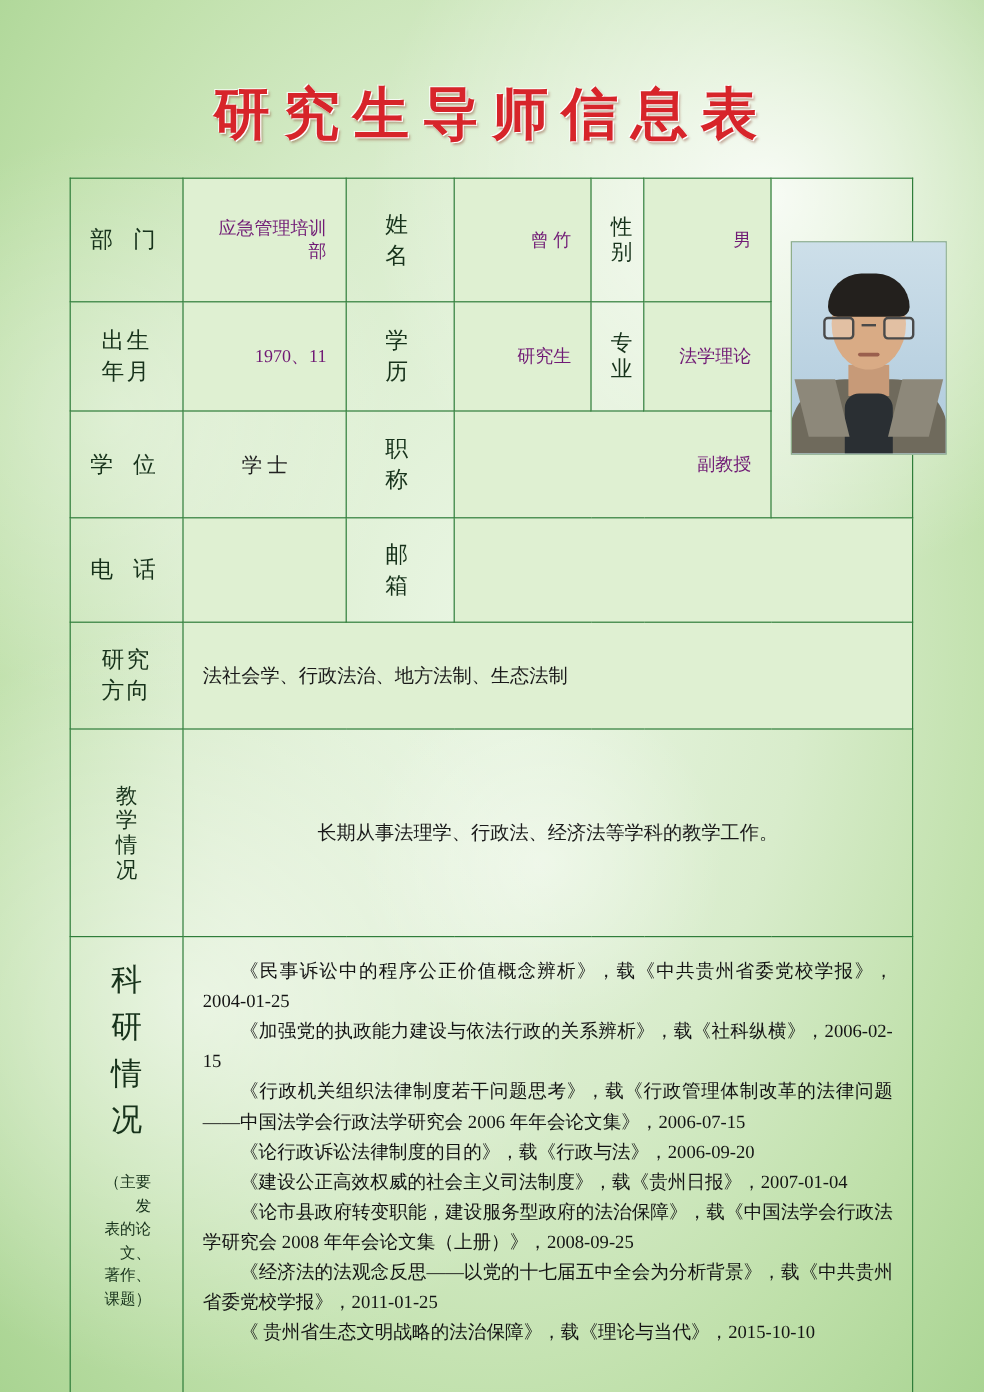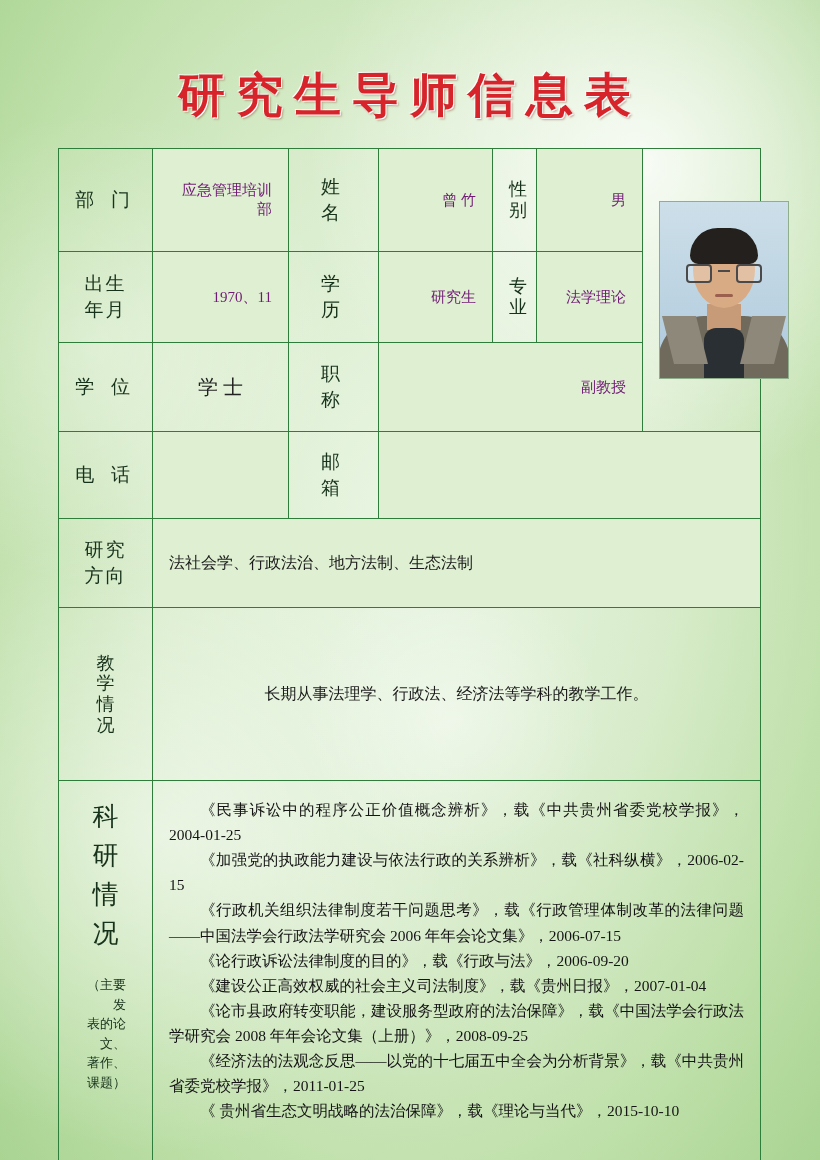--- a/index.html
+++ b/index.html
@@ -69,21 +69,21 @@
   }
   .val {
     background: #dff0d2;
     text-align: right;
     font-size: 15px;
     color: #701a75;
     padding: 2px 6px;
   }
   .val-plain {
     text-align: center;
-    font-size: 20px;
+    font-size: 17px;
     color: #222;
   }
   .cell-empty {
     background: #dff0d2;
   }
   .vert {
     text-align: center;
     font-size: 18px;
     line-height: 1.15;
     letter-spacing: 0;

